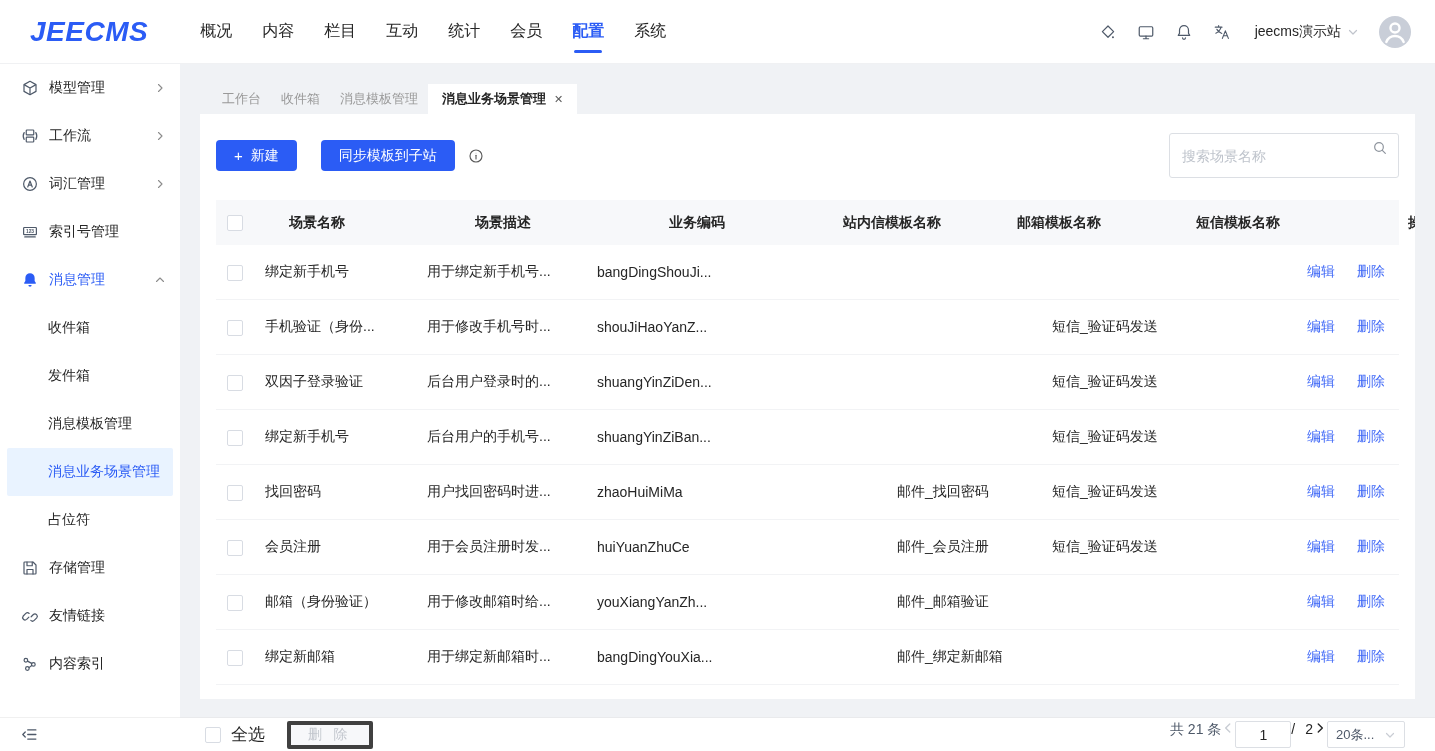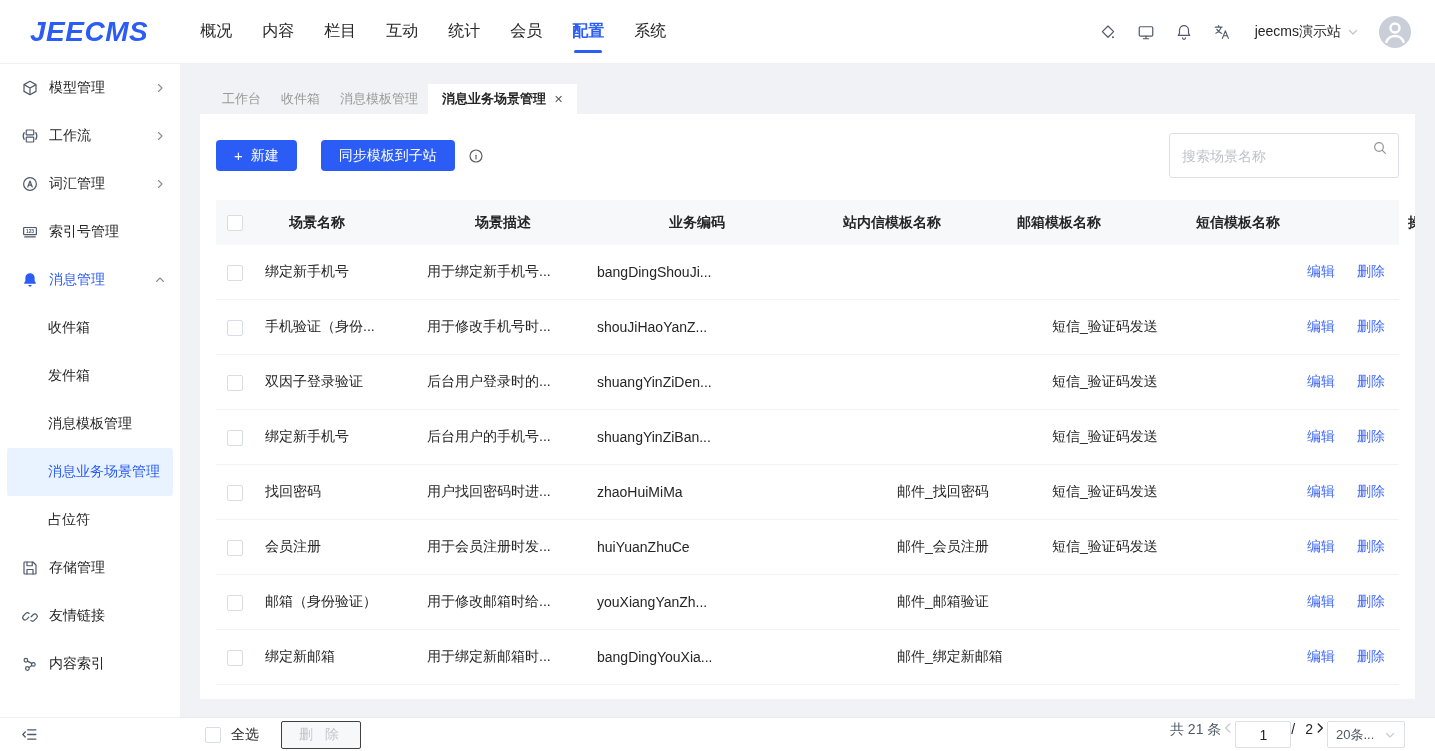--- a/index.html
+++ b/index.html
@@ -79,24 +79,24 @@
   .c-actions { text-align:right; padding-right:14px; }
   .th.c-actions { padding-right:14px; }
   .checkbox { display:inline-block; width:16px; height:16px; border:1px solid #d8dce3;
     border-radius:2px; background:#fff; cursor:pointer; vertical-align:middle; }
   .link { color:#4069f7; cursor:pointer; text-decoration:none; }
   .link + .link { margin-left:18px; }
 
   
   .footer { position:fixed; left:180px; right:0; bottom:0; height:34px; background:#fff;
     border-top:1px solid #e9eaec; display:flex; align-items:center; padding:0 30px 0 25px; z-index:25; }
-  .footer .select-all-label { margin-left:10px; font-size:14px; color:#262626; }
+  .footer .select-all-label { margin-left:10px; font-size:17px; color:#262626; }
   .btn-disabled { margin-left:22px; height:28px; padding:0 17px; background:#f7f8fa;
-    border:1px solid #404040; border-radius:2px; color:#c2c6cd; font-size:14px; cursor:not-allowed;
-    font-family:Liberation Sans, sans-serif; letter-spacing:4px; }
+    border:4px solid #404040; border-radius:2px; color:#c2c6cd; font-size:14px; cursor:not-allowed;
+    font-family:Liberation Serif, serif; letter-spacing:4px; }
   .pager { margin-left:auto; display:flex; align-items:flex-start; }
   .total-text { font-size:14px; color:#4e5969; }
   .pg-arrow { width:14px; height:14px; display:flex; cursor:pointer; }
   .pg-arrow.prev { color:#c9cdd4; }
   .pg-arrow.next { color:#262626; }
   .page-input { width:56px; height:27px; border:1px solid #dcdfe4; border-radius:2px;
     text-align:center; font-size:14px; color:#262626; outline:none;
     font-family:"Liberation Sans", sans-serif; }
   .page-sep { font-size:14px; color:#262626; display:flex; gap:10px; }
   .size-select { width:78px; height:27px; border:1px solid #dcdfe4; border-radius:2px;

